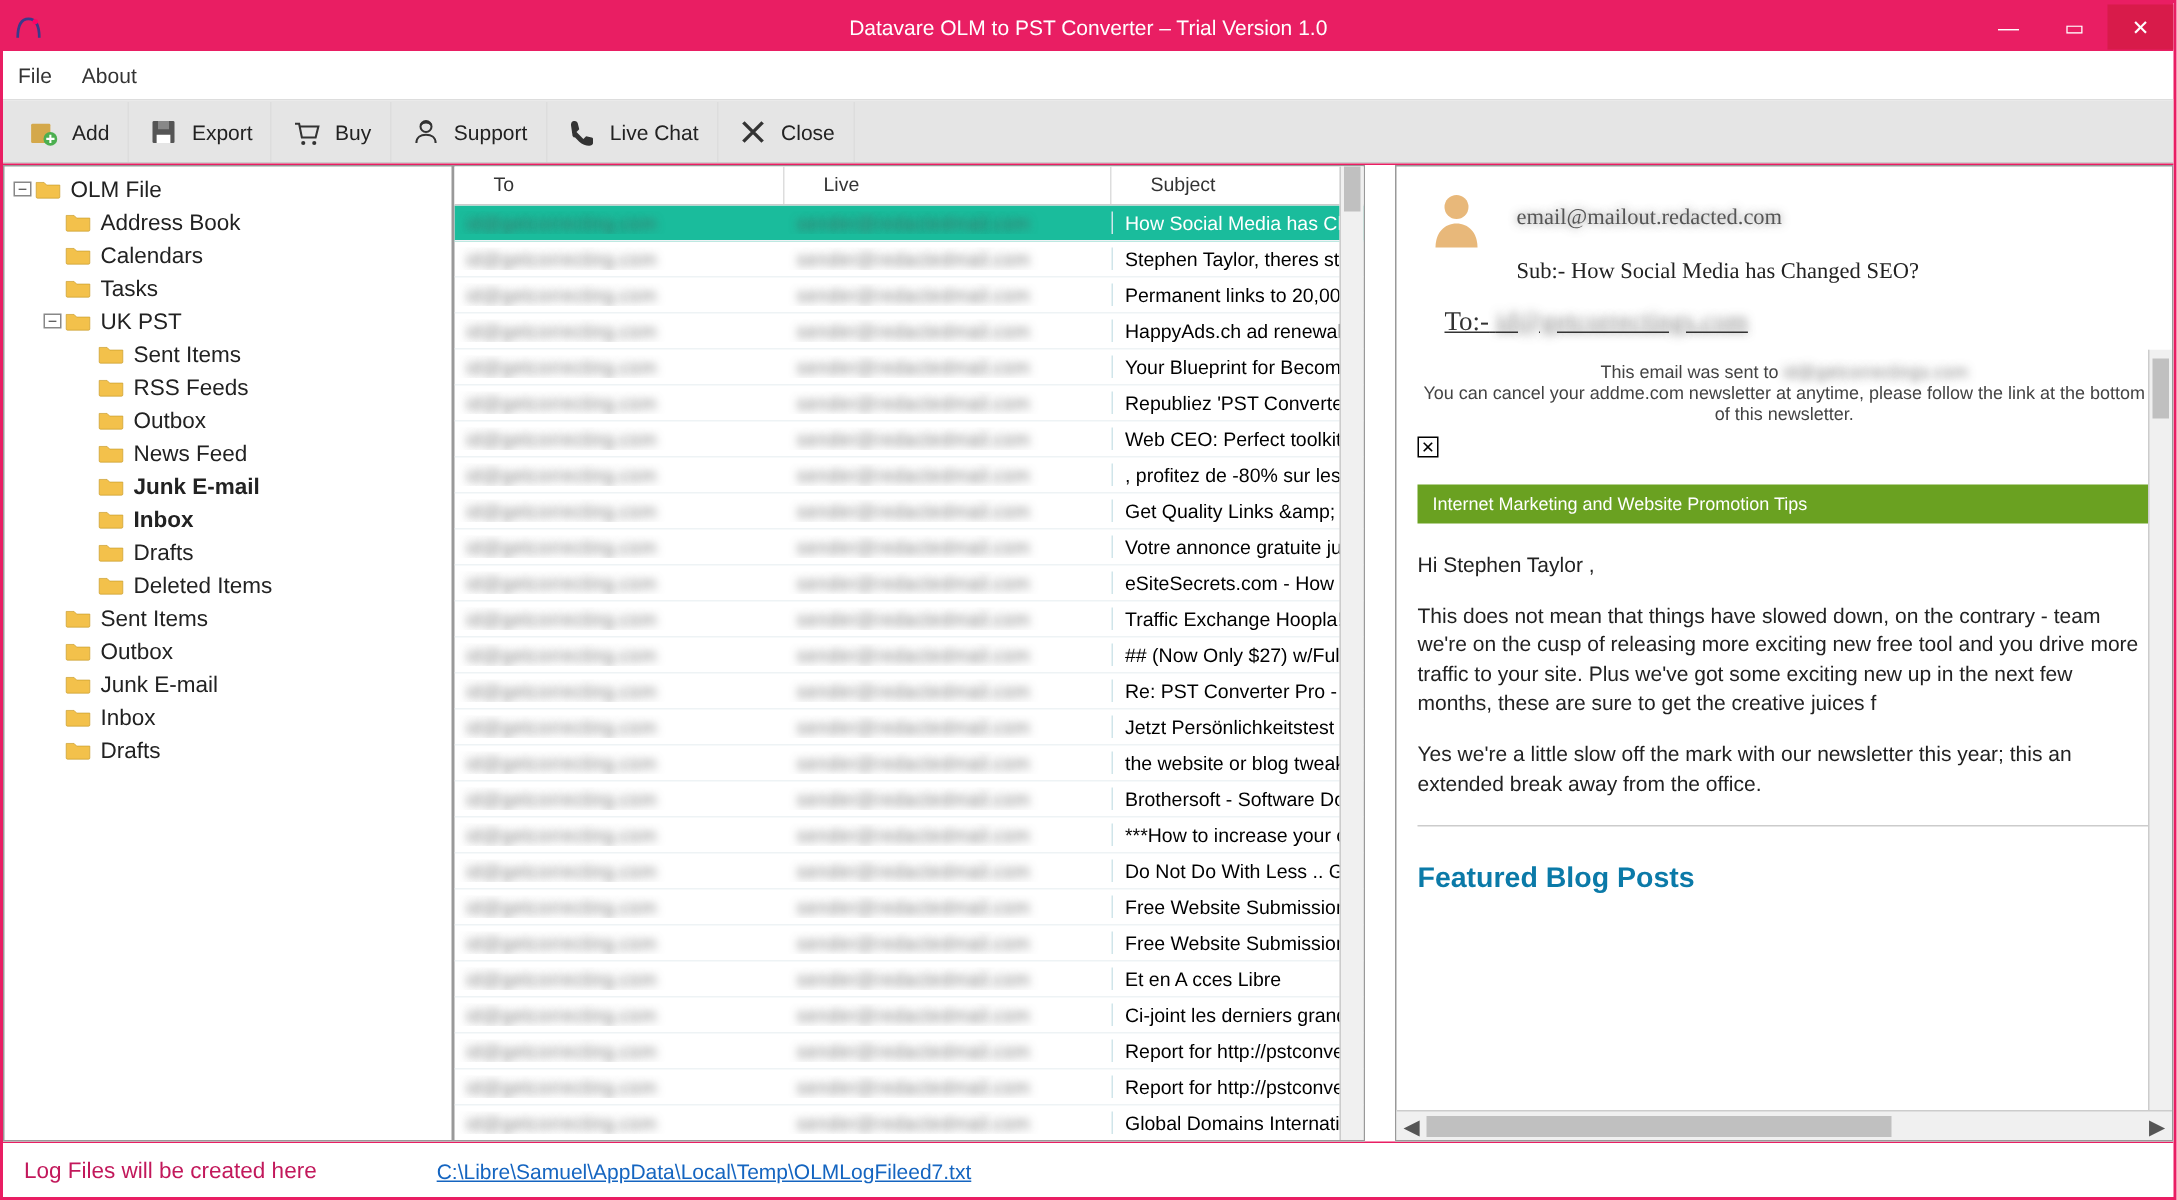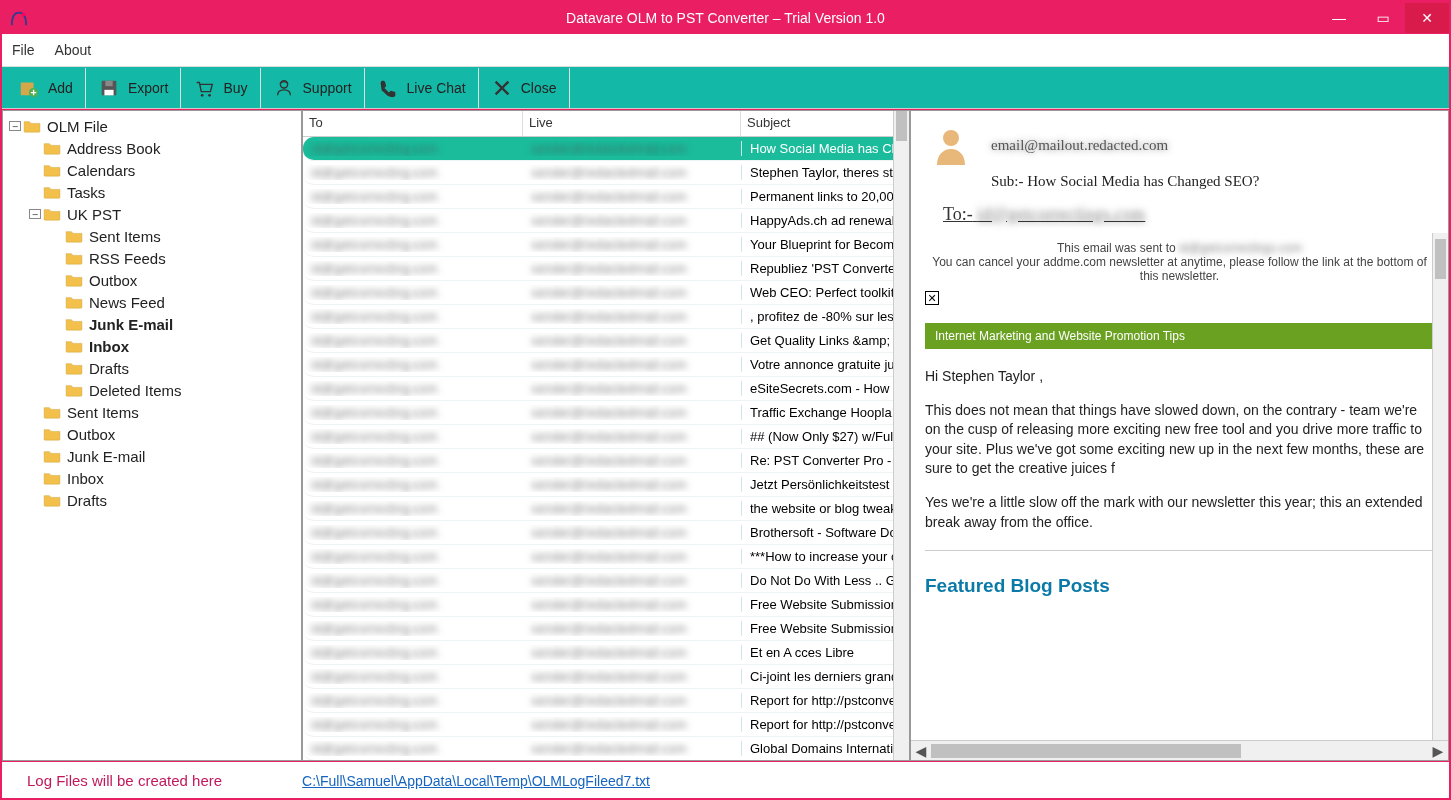--- a/index.html
+++ b/index.html
@@ -6,66 +6,66 @@
 body { font-family: "Segoe UI", Tahoma, sans-serif; font-size: 13px; background: #fff; width: 1451px; height: 800px; overflow: hidden; border: 2px solid #e91e63; }
 .titlebar { height: 32px; background: #e91e63; color: #fff; display: flex; align-items: center; position: relative; }
 .titlebar .app-icon { width: 18px; height: 18px; margin: 0 8px; }
 .titlebar .app-icon svg { width: 18px; height: 18px; }
 .titlebar .title { position: absolute; left: 0; right: 0; text-align: center; font-size: 14px; }
 .titlebar .win-controls { margin-left: auto; display: flex; z-index: 2; }
 .titlebar .win-btn { width: 44px; height: 30px; display: flex; align-items: center; justify-content: center; font-size: 14px; }
 .titlebar .win-close { background: #d81b4a; }
 .menubar { height: 28px; display: flex; align-items: center; padding: 16px 10px; gap: 20px; border-bottom: 1px solid #ddd; }
 .menubar span { font-size: 14px; color: #333; }
-.toolbar { height: 42px; display: flex; align-items: center; border-bottom: 1px solid #ccc; background: #14b8a6; padding: 0 4px; }
+.toolbar { height: 42px; display: flex; align-items: center; border-bottom: 1px solid #ccc; background: #e5e5e5; padding: 0 4px; }
 .tb-btn { display: flex; align-items: center; gap: 8px; padding: 0 12px; height: 40px; border-right: 1px solid #ddd; color: #222; font-size: 14px; }
 .tb-btn .tb-icon { width: 22px; height: 22px; display: flex; align-items: center; justify-content: center; }
 .main { display: flex; height: 652px; border-top: 1px solid #e91e63; }
 .panel { border: 1px solid #999; background: #fff; }
 .tree-panel { width: 300px; overflow: auto; padding: 4px 2px; }
 .tree-item { display: flex; align-items: center; height: 22px; font-size: 15px; color: #222; white-space: nowrap; }
 .tree-item .expander { width: 12px; text-align: center; font-size: 10px; color: #555; margin-right: 2px; font-family: monospace; border: 1px solid #888; line-height: 10px; height: 10px; }
 .tree-item .folder-icon { width: 18px; height: 14px; margin-right: 6px; }
 .tree-item .folder-icon svg { width: 18px; height: 14px; }
 .tree-item.bold { font-weight: 700; }
 .lvl0 { padding-left: 4px; } .lvl1 { padding-left: 24px; } .lvl2 { padding-left: 46px; }
 .list-panel { width: 608px; display: flex; flex-direction: column; position: relative; }
 .list-header { display: flex; height: 26px; border-bottom: 1px solid #ccc; background: #fff; }
-.list-header div { padding: 4px 6px; font-size: 13px; color: #333; border-right: 1px solid #ddd; }
+.list-header div { padding: 4px 26px; font-size: 13px; color: #333; border-right: 1px solid #ddd; }
 .col-to { width: 220px; } .col-from { width: 218px; } .col-subj { flex: 1; }
 .list-body { flex: 1; overflow: hidden; }
-.row { display: flex; height: 24px; align-items: center; border-bottom: 1px solid #eef3f5; font-size: 13px; border-radius: 11px; }
+.row { display: flex; height: 24px; align-items: center; border-bottom: 1px solid #eef3f5; font-size: 13px; }
 .row.selected { background: #1abc9c; color: #fff; }
 .row .c { white-space: nowrap; overflow: hidden; text-overflow: clip; padding: 0 8px; }
 .row .c-to { width: 220px; } .row .c-from { width: 218px; } .row .c-subj { flex: 1; border-left: 1px solid #d0e5ea; }
 .blur { color: transparent; text-shadow: 0 0 6px rgba(80,80,80,0.7); user-select: none; }
 .vscroll { position: absolute; right: 0; top: 0; bottom: 0; width: 16px; background: #f0f0f0; border-left: 1px solid #ccc; }
 .vscroll .thumb { position: absolute; top: 0; left: 2px; right: 2px; height: 30px; background: #c0c0c0; }
-.preview-panel { flex: 1; display: flex; flex-direction: column; }
+.preview-panel { flex: 1; display: flex; flex-direction: column; margin-left: 20px; }
 .preview-head { padding: 12px 18px 8px 18px; }
 .ph-row1 { display: flex; align-items: center; gap: 18px; }
 .avatar { width: 44px; height: 44px; }
 .avatar svg { width: 44px; height: 44px; }
 .ph-from { font-family: Georgia, serif; font-size: 15px; color: #555; }
 .ph-sub { font-family: Georgia, serif; font-size: 15px; color: #222; margin-top: 6px; margin-left: 62px; }
 .ph-to { font-family: Georgia, serif; font-size: 18px; color: #333; margin-top: 14px; margin-left: 14px; text-decoration: underline; }
 .preview-body { flex: 1; overflow: hidden; position: relative; padding: 0 14px; }
 .pb-notice { text-align: center; font-family: Verdana, sans-serif; font-size: 12px; color: #444; margin: 8px 0; }
 .pb-imgph { width: 14px; height: 14px; border: 1px solid #000; display: flex; align-items: center; justify-content: center; font-size: 11px; margin: 8px 0; }
 .pb-banner { background: #6aa121; color: #fff; padding: 6px 10px; font-size: 12px; margin: 18px 0; }
 .pb-text { font-family: Verdana, sans-serif; font-size: 14px; color: #222; line-height: 1.4; }
 .pb-text p { margin: 14px 0; }
 .pb-featured { color: #0b7aa8; font-weight: 700; font-size: 19px; margin-top: 22px; }
 .preview-hscroll { height: 20px; background: #f0f0f0; border-top: 1px solid #ccc; display: flex; align-items: center; }
 .preview-hscroll .arrow { width: 20px; text-align: center; font-size: 14px; color: #555; }
 .preview-hscroll .track { flex: 1; height: 14px; position: relative; }
 .preview-hscroll .thumb { position: absolute; left: 0; width: 310px; top: 0; bottom: 0; background: #c0c0c0; }
 .pv-vscroll { position: absolute; right: 0; top: 0; bottom: 0; width: 16px; background: #f0f0f0; border-left: 1px solid #ccc; }
 .pv-vscroll .thumb { position: absolute; top: 6px; left: 2px; right: 2px; height: 40px; background: #c0c0c0; }
-.statusbar { height: 38px; display: flex; align-items: center; padding: 0 25px; border-top: 1px solid #e91e63; gap: 80px; }
+.statusbar { height: 38px; display: flex; align-items: center; padding: 0 14px; border-top: 1px solid #e91e63; gap: 80px; }
 .statusbar .log-msg { color: #c2185b; font-size: 15px; }
 .statusbar .log-path { color: #1565c0; text-decoration: underline; font-size: 14px; }
 hr.sep { border: none; border-top: 1px solid #ccc; margin: 18px 0; }
 </style>
 </head>
 <body>
 
 <div class="titlebar">
   <span class="app-icon">
     <svg viewBox="0 0 20 20">
@@ -459,14 +459,14 @@
       <div class="track">
           <div class="thumb"></div>
         </div>
       <span class="arrow">▶</span>
     </div>
   </div>
 </div>
 
 <div class="statusbar">
   <span class="log-msg">Log Files will be created here</span>
-  <a class="log-path" href="#">C:\Full\Samuel\AppData\Local\Temp\OLMLogFileed7.txt</a>
+  <a class="log-path" href="#">C:\Libre\Samuel\AppData\Local\Temp\OLMLogFileed7.txt</a>
 </div>
 
 </body></html>

